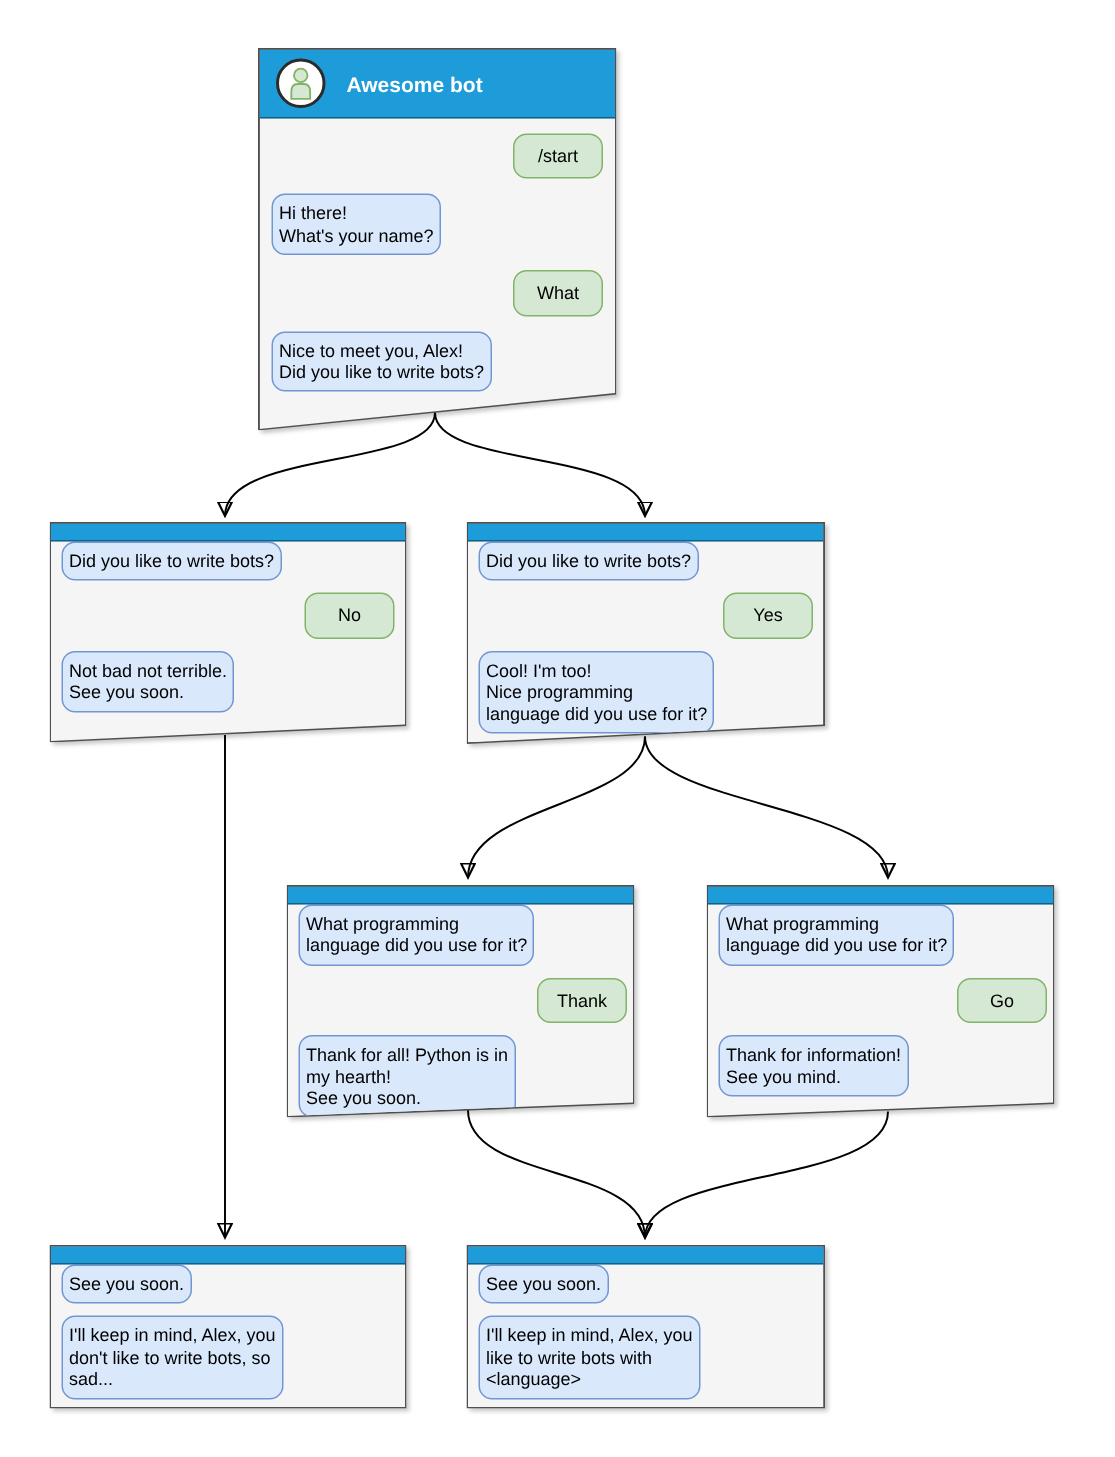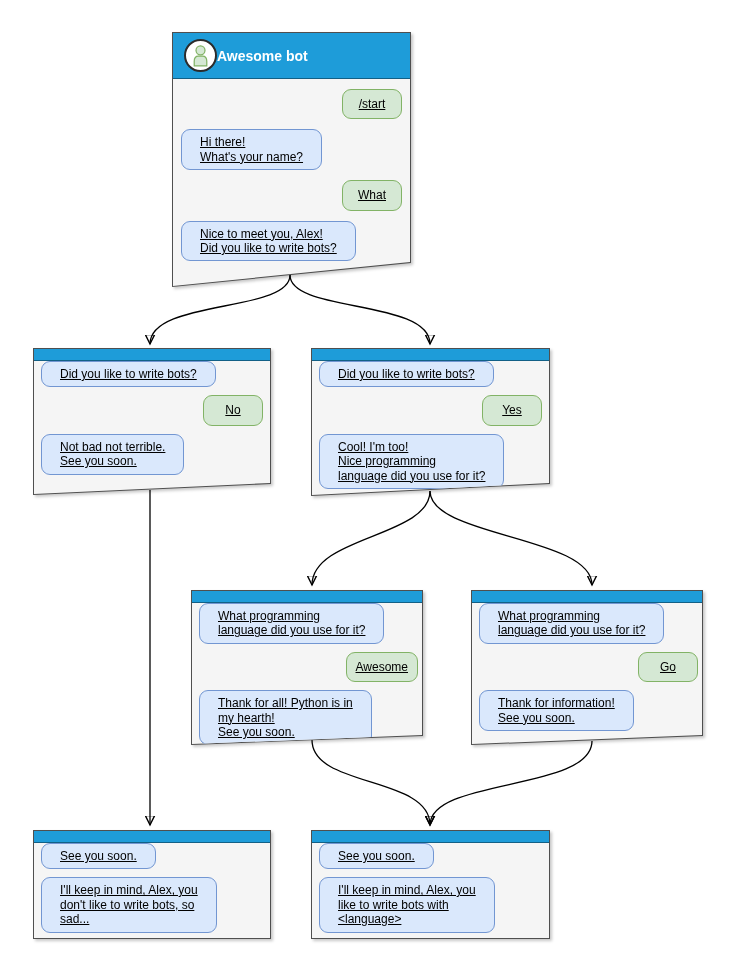--- a/index.html
+++ b/index.html
@@ -25,44 +25,44 @@
   .card-inner {
     position:absolute; inset:1px; background:#f5f5f5;
     clip-path: polygon(0 0, 100% 0, 100% calc(100% - var(--slant)), 0 100%);
     display:flex; flex-direction:column;
   }
   .card-header {
     position:relative; z-index:3; flex:none;
     background:#1e9cd9; border-bottom:1px solid rgba(0,0,0,.38);
     box-sizing:border-box;
   }
-  .main-header { height:46px; display:flex; align-items:center; padding:0 11px; }
+  .main-header { height:46px; display:flex; align-items:center; gap:14px; padding:0 11px; }
   .mini-header { height:12px; }
   .card-title { color:#ffffff; font-weight:bold; font-size:14px; }
 
   .avatar {
     width:33px; height:33px; flex:none; border-radius:50%;
     background:#ffffff; border:2px solid #2b2b2b; box-sizing:border-box;
     display:flex; align-items:center; justify-content:center;
   }
 
   .card-body {
     position:relative; z-index:1; flex:1;
     padding:10px 8px; display:flex; flex-direction:column; gap:10px;
     align-items:flex-start;
   }
   .mini-body { padding:6px 7px; gap:8px; }
   .tight-right { padding-right:4px; }
 
   .msg {
     position:relative; z-index:1;
     font-size:12px; line-height:1.2; white-space:pre;
-    border-radius:9px; width:fit-content;text-decoration:underline;
+    border-radius:9px; width:fit-content;
   }
-  .msg.bot  { background:#dae8fc; border:1px solid #7296d2; padding:5px 18px; align-self:flex-start; }
+  .msg.bot  { background:#dae8fc; border:1px solid #7296d2; padding:5px 4px; align-self:flex-start; }
   .msg.user { background:#d5e8d4; border:1px solid #82b366; padding:7px 9px;  align-self:flex-end;
               min-width:40px; text-align:center; }
   .msg.tucked { margin-top:-6px; }
 </style>
 </head>
 <body>
 
 <div id="stage">
 
   <svg class="edges" width="743" height="971" viewBox="0 0 743 971">
@@ -130,38 +130,38 @@
     </div>
   </div>
 
   <div class="card" style="left:191px; top:590px; width:232px; height:155px; --slant:9px;">
     <div class="card-border"></div>
     <div class="card-inner">
       <div class="card-header mini-header"></div>
       <div class="card-body mini-body tight-right">
         <div class="msg bot tucked">What programming
 language did you use for it?</div>
-        <div class="msg user">Awesome</div>
+        <div class="msg user">Thank</div>
         <div class="msg bot">Thank for all! Python is in
 my hearth!
 See you soon.</div>
       </div>
     </div>
   </div>
 
   <div class="card" style="left:471px; top:590px; width:232px; height:155px; --slant:9px;">
     <div class="card-border"></div>
     <div class="card-inner">
       <div class="card-header mini-header"></div>
       <div class="card-body mini-body tight-right">
         <div class="msg bot tucked">What programming
 language did you use for it?</div>
         <div class="msg user">Go</div>
         <div class="msg bot">Thank for information!
-See you soon.</div>
+See you mind.</div>
       </div>
     </div>
   </div>
 
   <div class="card" style="left:33px; top:830px; width:238px; height:109px; --slant:0px;">
     <div class="card-border"></div>
     <div class="card-inner">
       <div class="card-header mini-header"></div>
       <div class="card-body mini-body">
         <div class="msg bot tucked">See you soon.</div>

